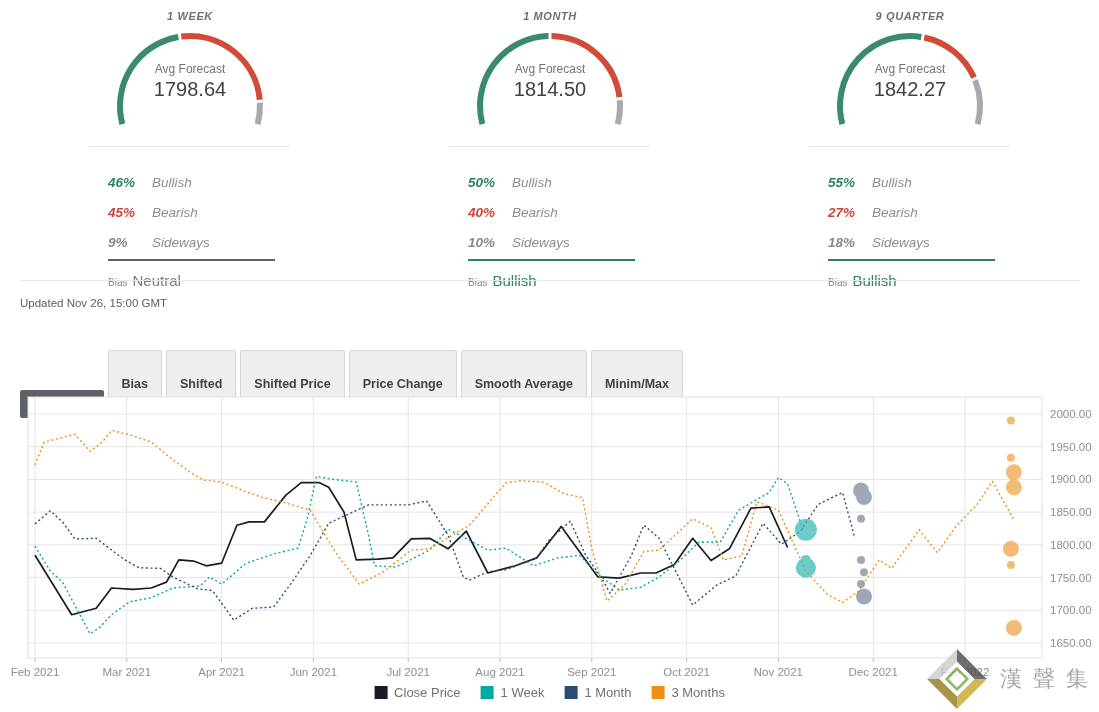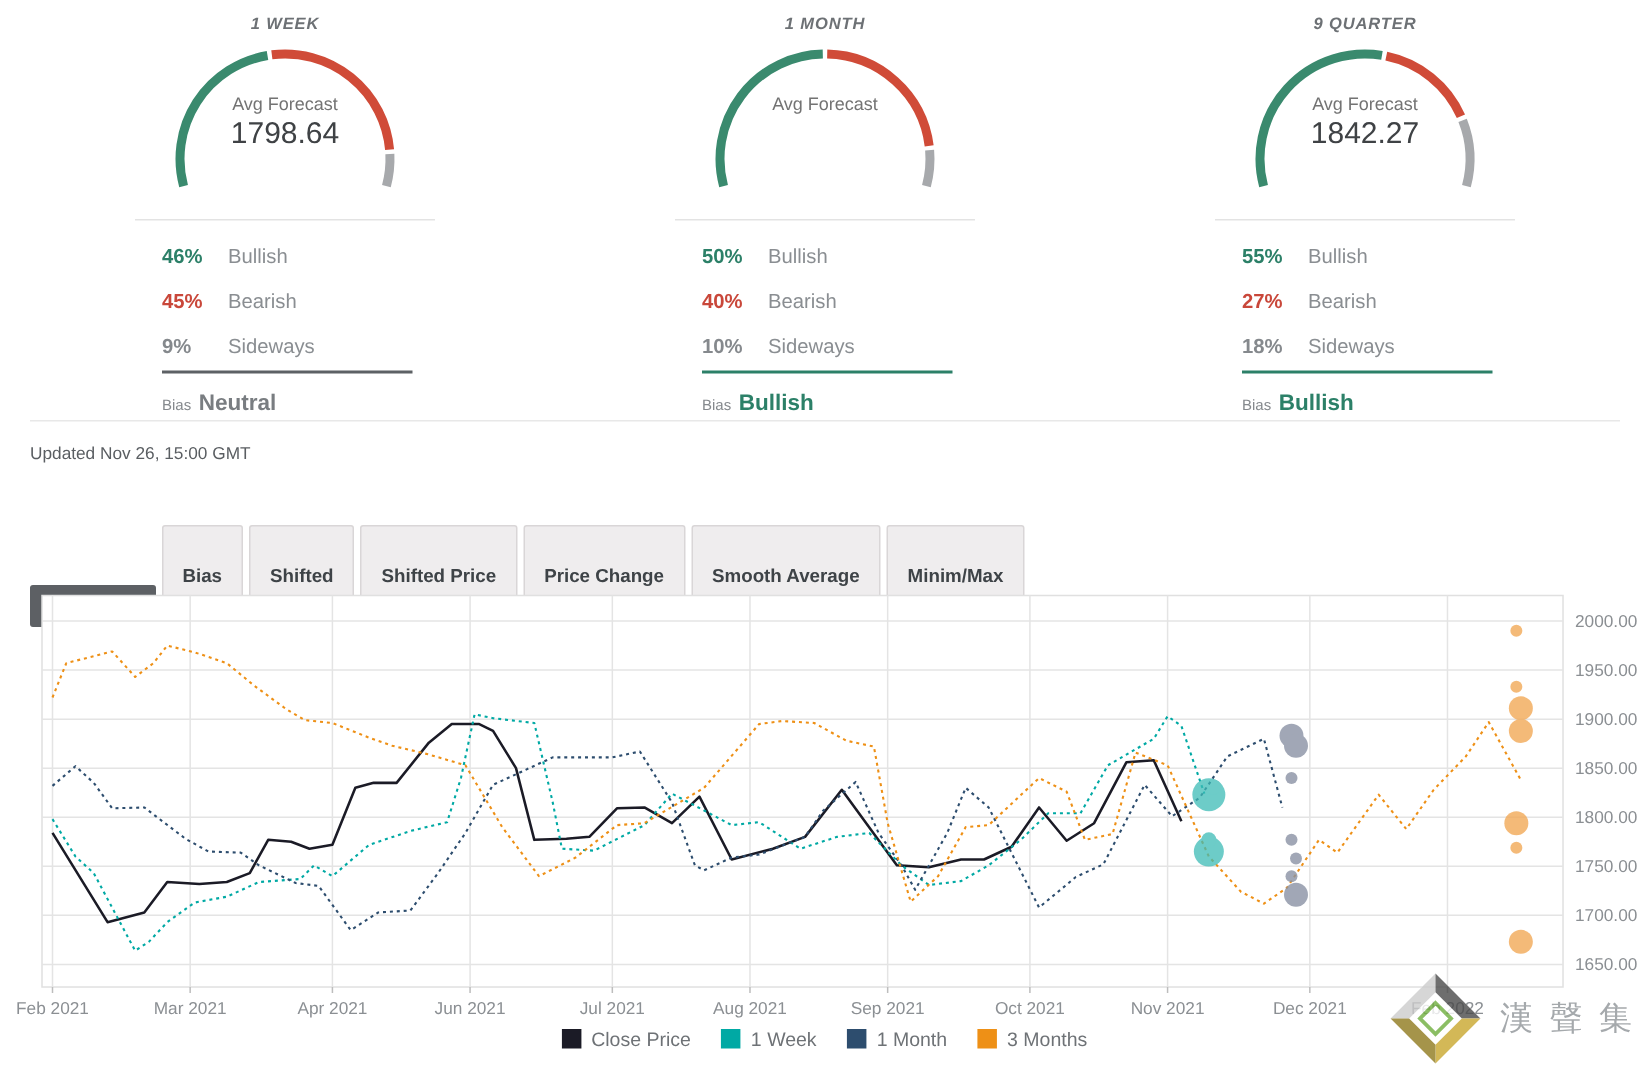--- a/index.html
+++ b/index.html
@@ -11,29 +11,29 @@
   .card{position:absolute;top:0;width:200px;}
   .card-1{left:90px}.card-2{left:450px}.card-3{left:810px}
   .card-title{margin-top:10px;text-align:center;font-style:italic;font-weight:bold;
               font-size:11px;letter-spacing:.6px;color:#6d7175;}
   .gauge-box{position:relative;width:160px;height:104px;margin:4px auto 0 auto;}
   .gauge-box svg{position:absolute;left:0;top:0;}
   .gauge-text{position:absolute;left:0;top:36px;width:100%;text-align:center;}
   .avg-label{font-size:12px;color:#737373;}
   .avg-value{font-size:20px;color:#3f4245;margin-top:2px;}
   .divider{border-top:1px solid #e3e3e3;margin-top:16px;}
-  .rows{margin:8px 0 0 18px;}
+  .rows{margin:20px 0 0 18px;font-style:italic;}
   .prow{display:flex;align-items:center;height:30px;font-size:13.5px;}
   .pct{width:44px;font-weight:bold;}
   .pct-bullish{color:#2c8068}.pct-bearish{color:#c9473a}.pct-sideways{color:#85898d}
   .plabel{color:#8a8e92;}
   .bias-line{margin:2px 0 0 18px;width:167px;border-top:2px solid #5d6165;}
   .bias-row{margin:11px 0 0 18px;display:flex;align-items:baseline;}
   .bias-label{font-size:10px;color:#85898d;margin-right:5px;}
-  .bias-value{font-size:15px;font-weight:bold;}
+  .bias-value{font-size:15px;font-weight:normal;}
 
   .section-divider{position:absolute;top:280px;left:20px;width:1060px;border-top:1px solid #e8e8e8;}
   .updated{position:absolute;top:297px;left:20px;font-size:11.5px;color:#5a5e62;}
 
   
   .tabs{position:absolute;top:350px;left:20px;display:flex;gap:4px;}
   .tab{font-family:inherit;font-size:12.5px;font-weight:bold;padding:6px 13px;
        background:#efedee;border:1px solid #d9d6d7;color:#3e4347;border-radius:2px;cursor:pointer;}
   .tab.active{background:#5d6064;border-color:#5d6064;color:#f1ecec;margin-top:40px;}
 
@@ -95,20 +95,21 @@
   <div class="card card-2">
     <div class="card-title">1 MONTH</div>
     <div class="gauge-box">
       <svg class="gauge-svg" width="160" height="104" viewBox="0 0 160 104">
           <path d="M12.39 98.12 A70 70 0 0 1 78.53 10.02" fill="none" stroke="#3a8a6e" stroke-width="6"></path>
           <path d="M81.47 10.02 A70 70 0 0 1 149.45 71.23" fill="none" stroke="#d04b38" stroke-width="6"></path>
           <path d="M149.75 74.14 A70 70 0 0 1 147.61 98.12" fill="none" stroke="#a7a9ac" stroke-width="6"></path>
         </svg>
       <div class="gauge-text">
         <div class="avg-label">Avg Forecast</div>
+        <div class="avg-value">1814.50</div>
       </div>
     </div>
     <div class="divider"></div>
     <div class="rows">
       <div class="prow">
         <span class="pct pct-bullish">50%</span>
         <span class="plabel">Bullish</span>
       </div>
       <div class="prow">
         <span class="pct pct-bearish">40%</span>

